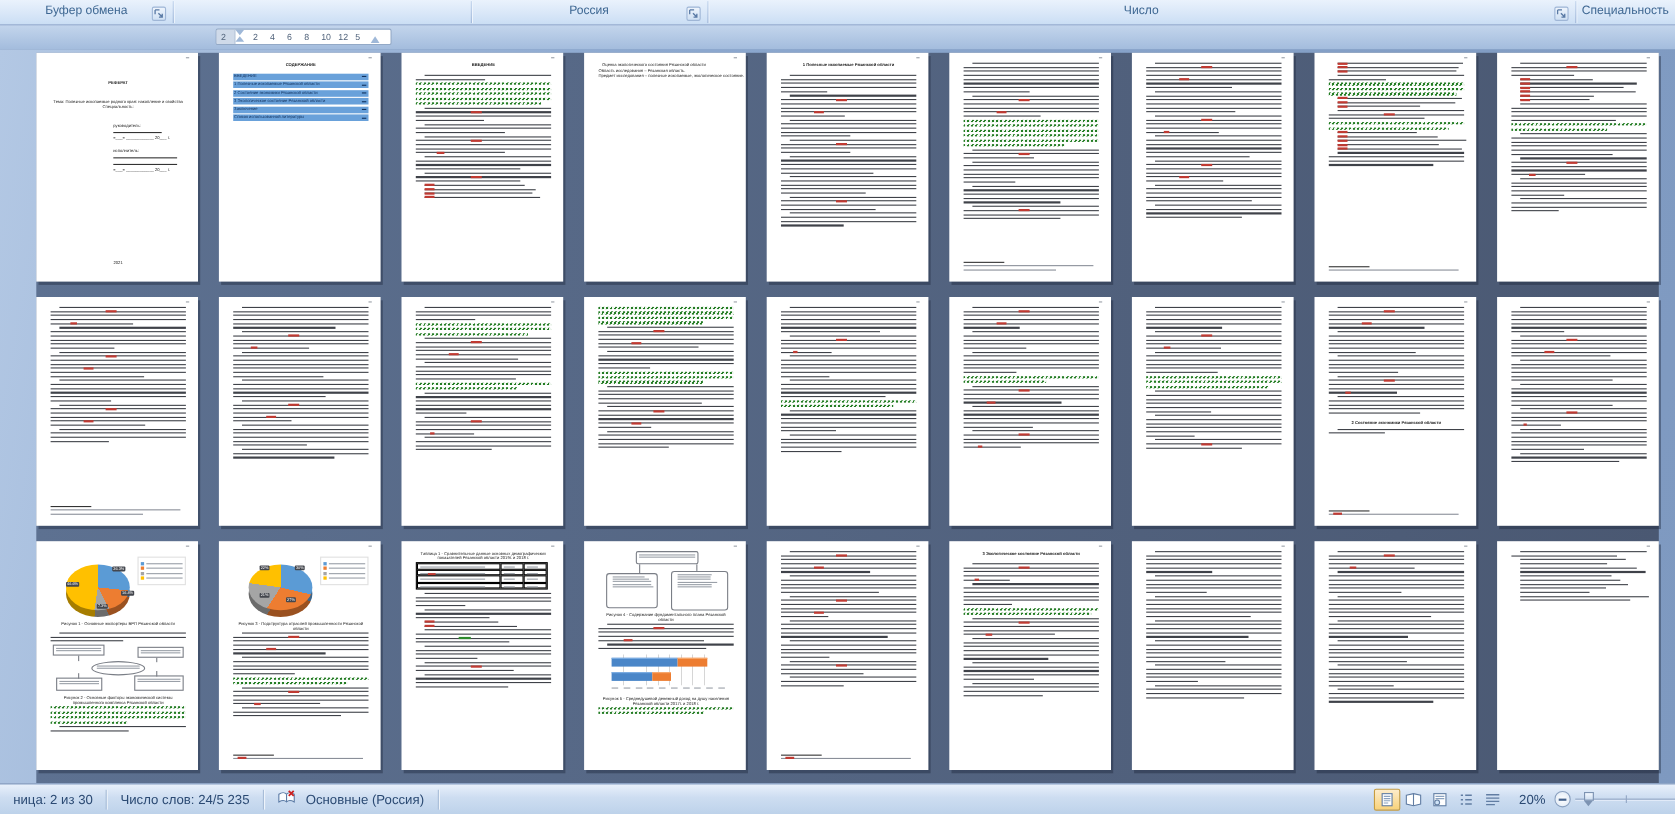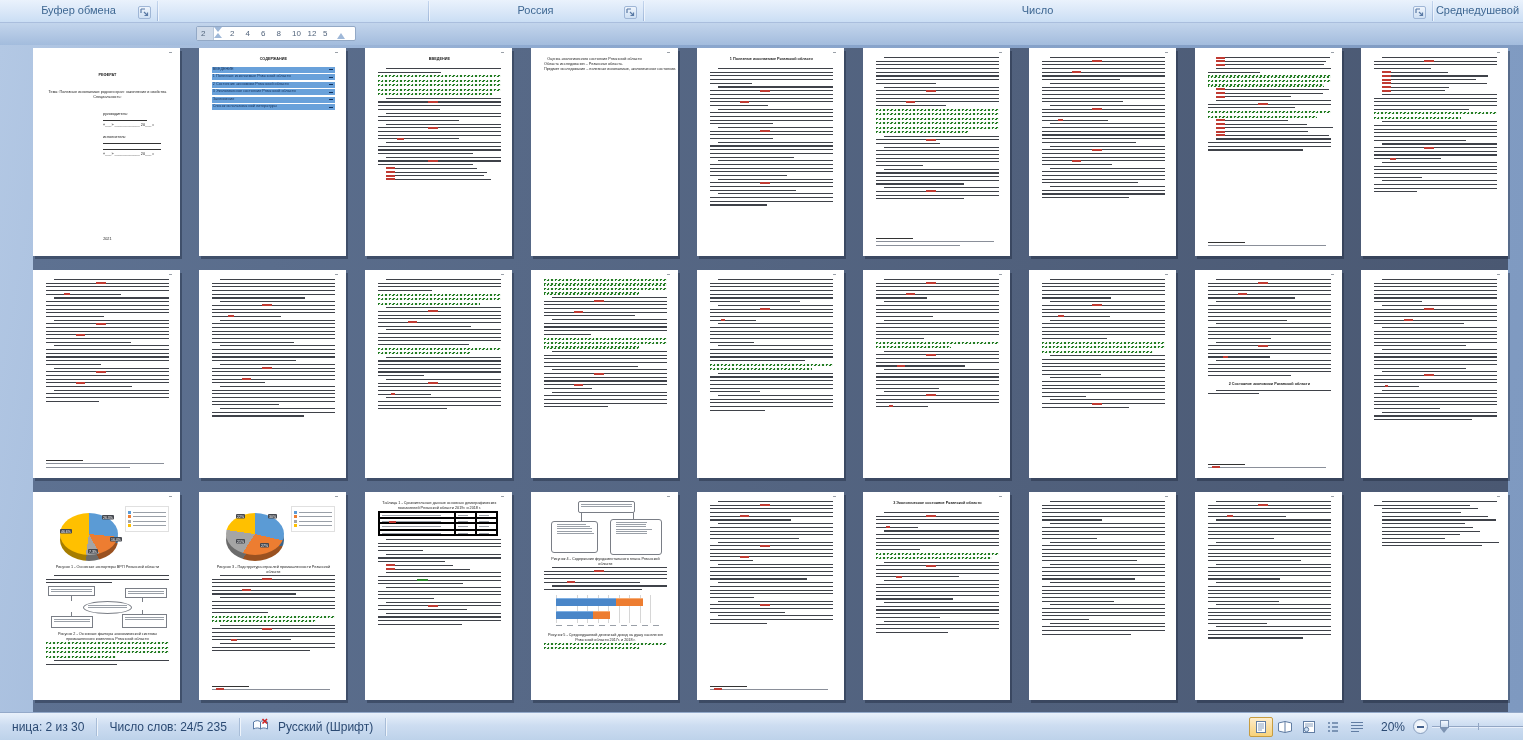--- a/index.html
+++ b/index.html
@@ -140,21 +140,21 @@
       <div class="glabel">Число</div>
       <div class="launcher" style="right: 6px;">
         <svg width="9" height="9" viewBox="0 0 9 9">
           <path d="M1 1 H5 M1 1 V5" stroke="#5a7aa5" stroke-width="1.2" fill="none"></path>
           <path d="M4 4 L7.5 7.5 M7.5 4.5 V7.5 H4.5" stroke="#5a7aa5" stroke-width="1.2" fill="none"></path>
         </svg>
       </div>
     </div>
     <div class="rsep" style="left: 1432px;"></div>
     <div class="rgroup" style="left: 1432px; width: 91px;">
-      <div class="glabel">Среднедушевой</div>
+      <div class="glabel">Специальность</div>
     </div>
   </div>
 
 <div id="rulerbar">
   <div id="ruler">
     <div class="rmarg"></div>
     <span class="rnum" style="left:4px">2</span>
     <div class="indent-marker">
       <div class="tri-down"></div>
       <div class="tri-up"></div>
@@ -1512,21 +1512,21 @@
   <div class="ssep"></div>
   <div class="sitem">Число слов: 24/5 235</div>
   <div class="ssep"></div>
   <div class="sitem" style="padding-right:4px">
     <svg width="18" height="14" viewBox="0 0 18 14">
       <path d="M1.5 4 C4 2.2 7 2.2 8.5 4 C10 2.2 13 2.2 15.5 4 L15.5 11 C13 9.6 10 9.6 8.5 11 C7 9.6 4 9.6 1.5 11 Z" fill="#fbfdff" stroke="#5a7aa5" stroke-width="1"></path>
       <path d="M8.5 4 V11" stroke="#5a7aa5" stroke-width="1"></path>
       <path d="M10.5 1 L15 5.5 M15 1 L10.5 5.5" stroke="#cc2222" stroke-width="1.6"></path>
     </svg>
   </div>
-  <div class="sitem" style="padding-left:4px">Русский (Шрифт)</div>
+  <div class="sitem" style="padding-left:4px">Основные (Россия)</div>
   <div class="ssep"></div>
   <div class="sflex"></div>
   <div id="viewbtns">
       <div class="vbtn sel">
         <svg width="16" height="14" viewBox="0 0 16 14">
           <rect x="3.5" y="1.5" width="9" height="11" fill="#fff" stroke="#617da3"></rect>
           <path d="M5 4h6M5 6h6M5 8h6M5 10h4" stroke="#8aa2c0" stroke-width="1"></path>
         </svg>
       </div>
       <div class="vbtn">

